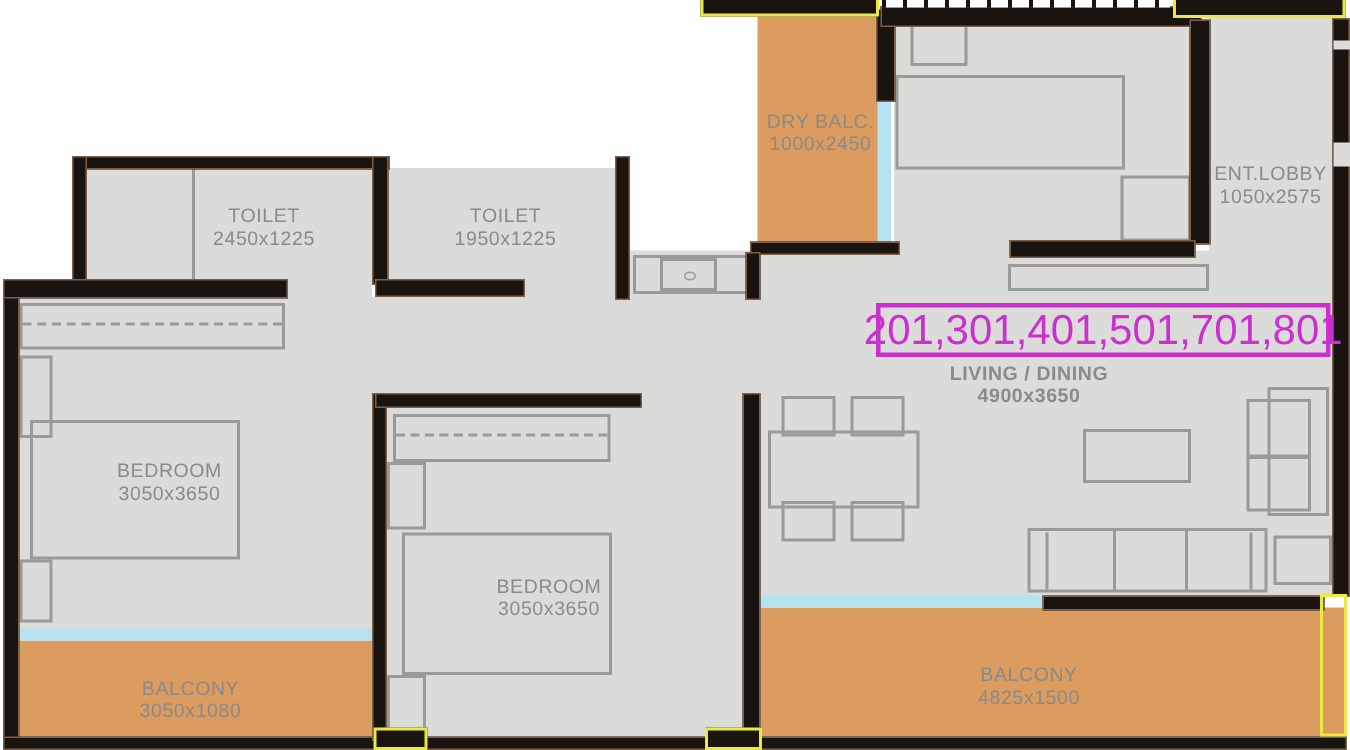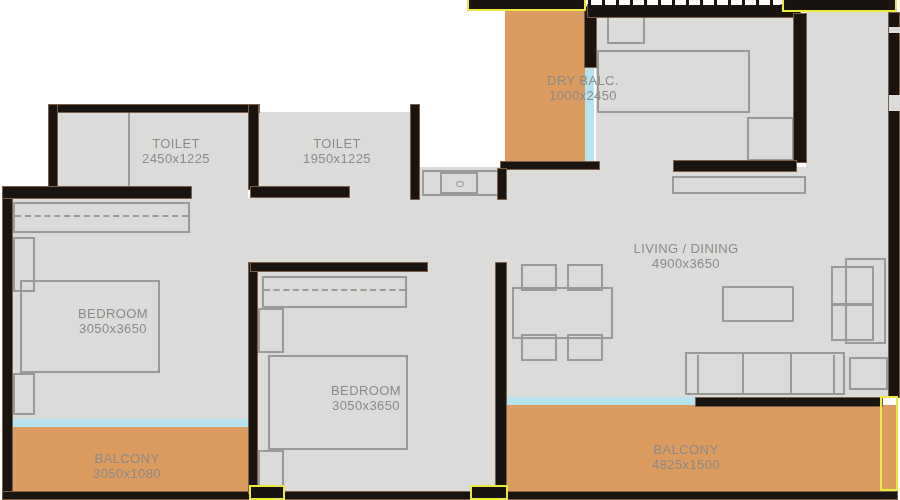--- a/index.html
+++ b/index.html
@@ -126,39 +126,46 @@
   <div class="hlbox" style="left:880px;top:396px;width:18px;height:95px;"></div>
 
   <div class="lbl" style="left:176px;top:136px;">
     <span>TOILET</span>
     <span>2450x1225</span>
   </div>
   <div class="lbl" style="left:337px;top:136px;">
     <span>TOILET</span>
     <span>1950x1225</span>
   </div>
-  <div class="lbl" style="left:547px;top:73px;margin-left:36px;">
+  <div class="lbl" style="left:547px;top:73px;">
     <span>DRY BALC.</span>
     <span>1000x2450</span>
   </div>
-  <div class="lbl" style="left:686px;top:241px;">
+  <div class="lbl" style="left:847px;top:108px;">
+    <span>ENT.LOBBY</span>
+    <span>1050x2575</span>
+  </div>
+  <div class="lbl" style="left:686px;top:241px;font-weight:bold;">
     <span>LIVING / DINING</span>
     <span>4900x3650</span>
   </div>
   <div class="lbl" style="left:113px;top:306px;">
     <span>BEDROOM</span>
     <span>3050x3650</span>
   </div>
   <div class="lbl" style="left:366px;top:383px;">
     <span>BEDROOM</span>
     <span>3050x3650</span>
   </div>
   <div class="lbl" style="left:127px;top:451px;">
     <span>BALCONY</span>
     <span>3050x1080</span>
   </div>
   <div class="lbl" style="left:686px;top:442px;">
     <span>BALCONY</span>
     <span>4825x1500</span>
   </div>
 
+  <div id="flatbox">
+    <span>201,301,401,501,701,801</span>
+  </div>
 
 </div>
 
 </body></html>

